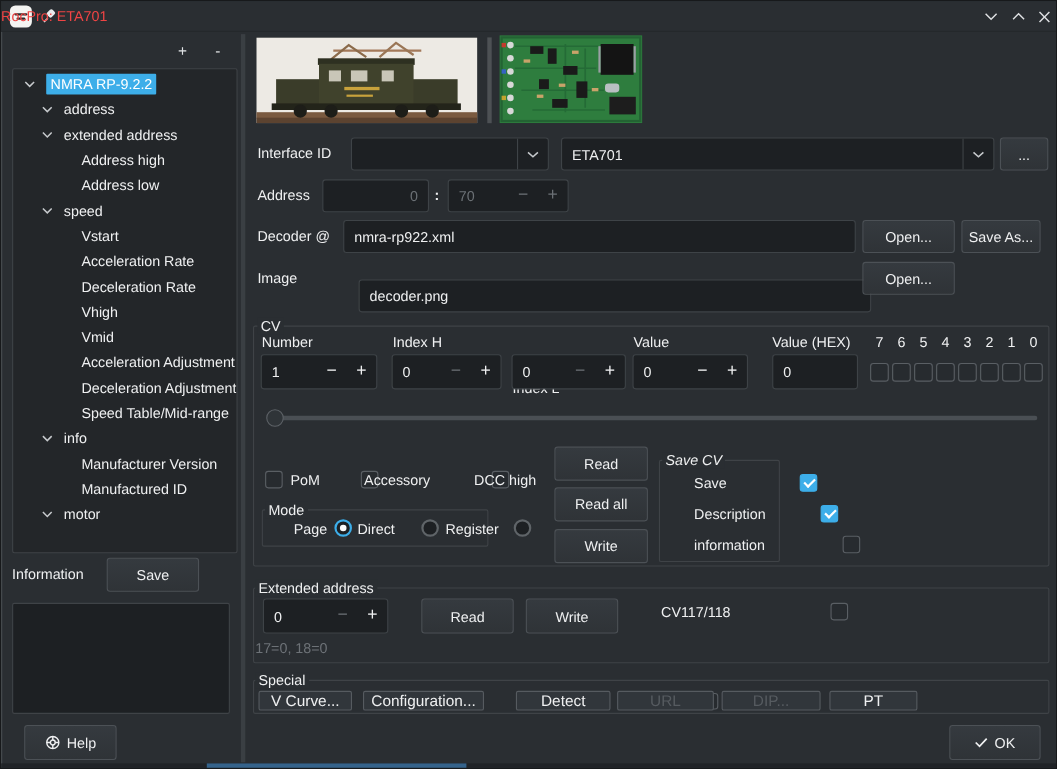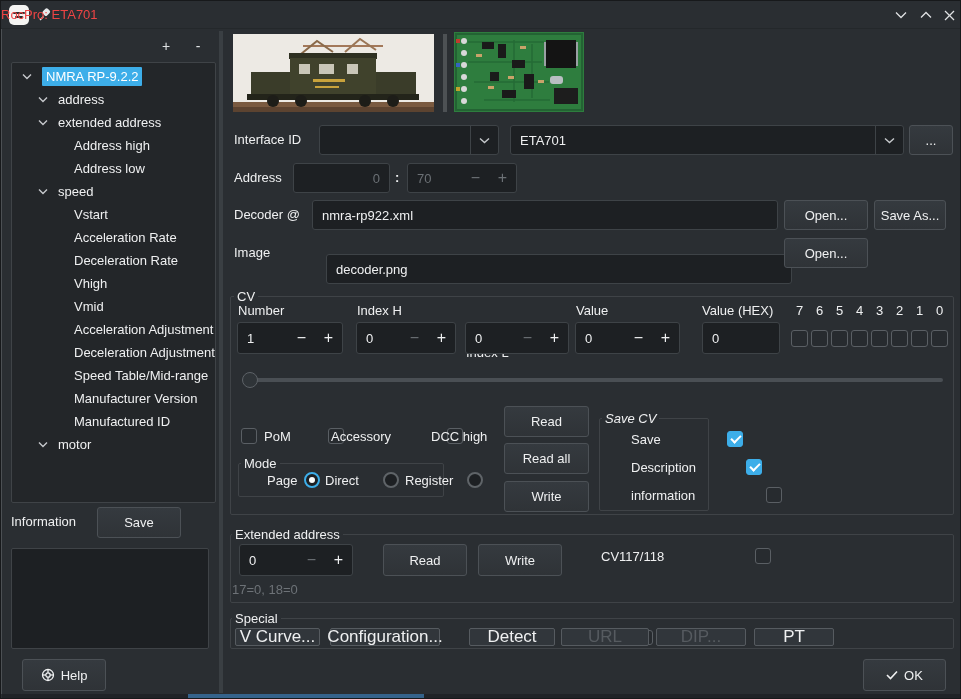--- a/index.html
+++ b/index.html
@@ -42,21 +42,21 @@
   .cb.checked{background:#3daee9;border-color:#3daee9;}
   .cb.checked::after{content:"";position:absolute;left:3px;top:3px;width:8px;height:4px;border-left:2px solid #ffffff;border-bottom:2px solid #ffffff;transform:rotate(-45deg);}
   .radio{display:inline-block;width:16px;height:16px;border:2px solid #5f6468;border-radius:50%;background:#1d2023;position:relative;flex:none;}
   .radio.sel{border-color:#3daee9;}
   .radio.sel::after{content:"";position:absolute;left:3px;top:3px;width:6px;height:6px;border-radius:50%;background:#fcfcfc;}
   .hdr{position:absolute;color:#eff0f1;font-size:13px;}
   .slider-track{position:absolute;left:242px;top:377px;width:700px;height:4px;background:#4a4f54;border-radius:2px;}
   .slider-handle{position:absolute;left:241px;top:371px;width:16px;height:16px;border-radius:50%;background:#2f3438;border:1px solid #5d6267;}
   .bits{position:absolute;left:790px;display:flex;gap:3px;}
   .bits .bl{width:17px;text-align:center;}
-  .sp-btn{background:#31363b;border:1px solid #565b60;border-radius:2px;display:flex;align-items:center;justify-content:center;font-size:17px;color:#eff0f1;}
+  .sp-btn{background:#31363b;border:1px solid #565b60;border-radius:2px;display:flex;align-items:center;justify-content:center;font-size:14px;color:#eff0f1;}
   .sp-btn.disabled{color:#565b60;}
   .note{color:#6d7277;}
   .bottombar{position:absolute;left:1px;top:693px;width:959px;height:6px;background:#202327;}
   .bthumb{position:absolute;left:187px;top:693px;width:236px;height:6px;background:#35638b;}
 </style>
 </head>
 <body>
 
 <div class="window">
 
@@ -155,20 +155,28 @@
         <span>Vmid</span>
       </div>
     <div class="trow lv2">
         <span>Acceleration Adjustment</span>
       </div>
     <div class="trow lv2">
         <span>Deceleration Adjustment</span>
       </div>
     <div class="trow lv2">
         <span>Speed Table/Mid-range</span>
+      </div>
+    <div class="trow lv1">
+        <span class="chev">
+          <svg width="10" height="7" viewBox="0 0 10 7">
+            <polyline points="1,1.5 5,5.5 9,1.5" fill="none" stroke="#c6c9cc" stroke-width="1.4"></polyline>
+          </svg>
+        </span>
+        <span>info</span>
       </div>
     <div class="trow lv2">
         <span>Manufacturer Version</span>
       </div>
     <div class="trow lv2">
         <span>Manufactured ID</span>
       </div>
     <div class="trow lv1">
         <span class="chev">
           <svg width="10" height="7" viewBox="0 0 10 7">

